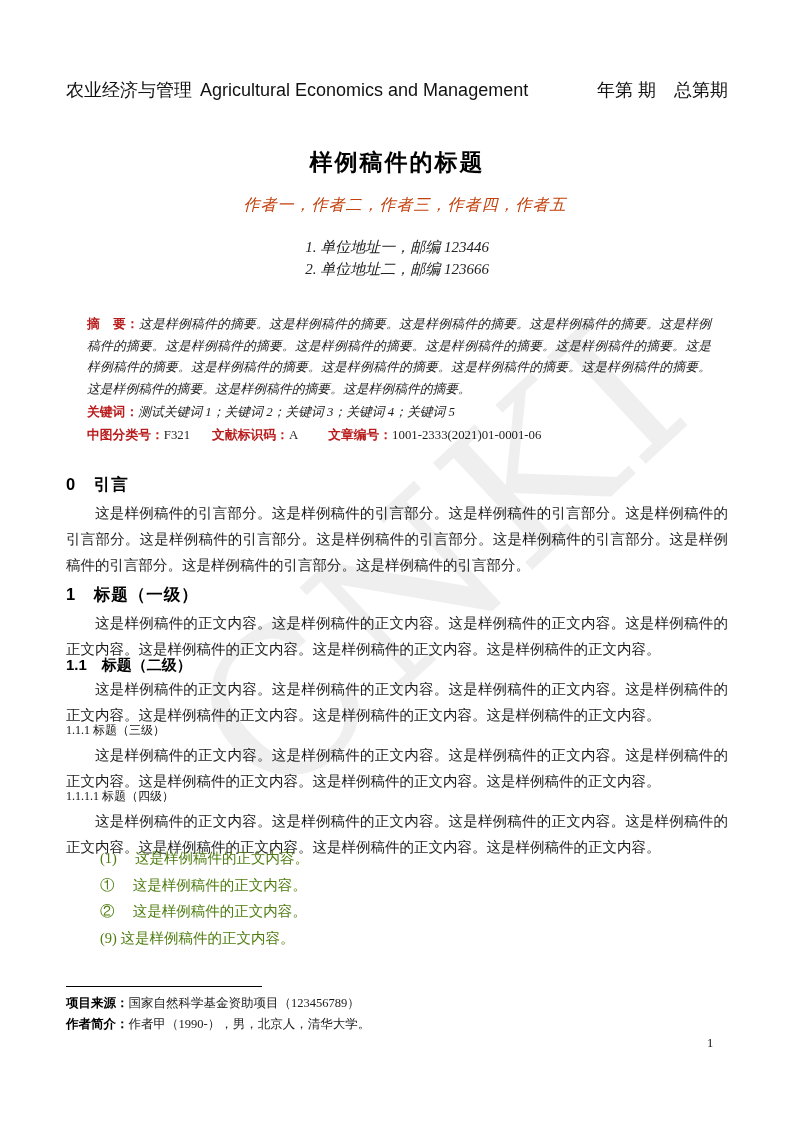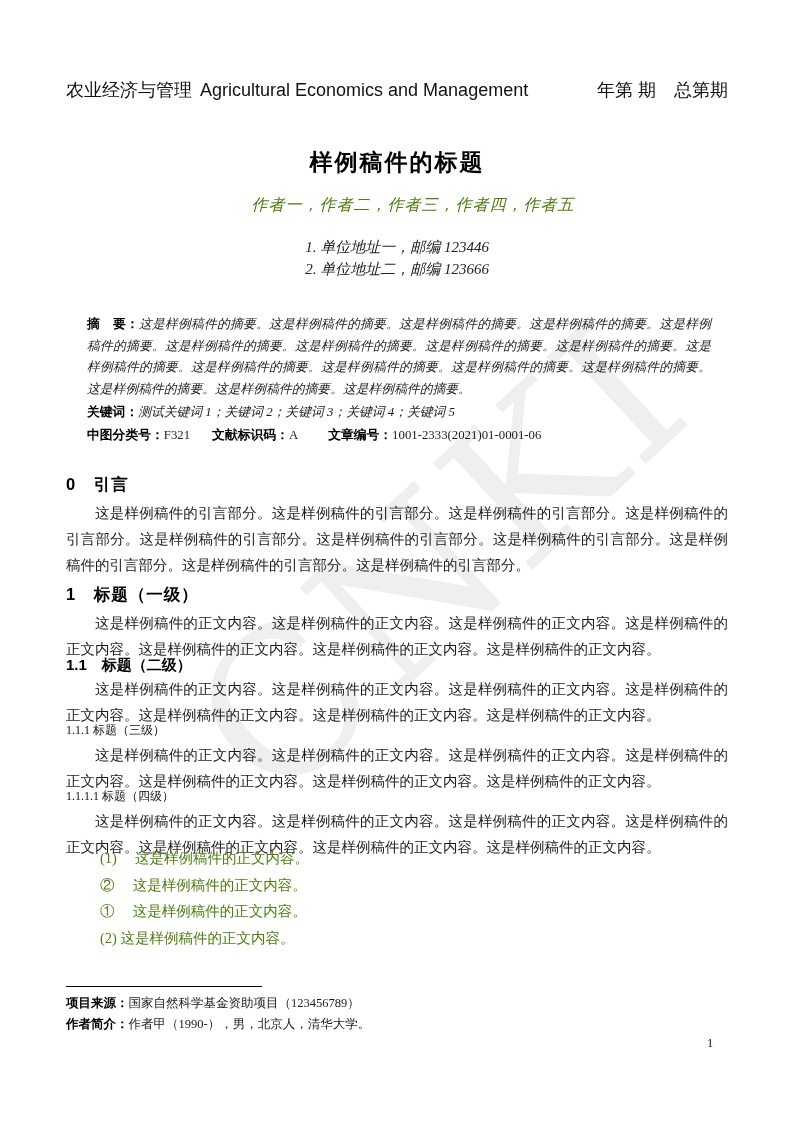--- a/index.html
+++ b/index.html
@@ -29,34 +29,34 @@
     font-family:"Liberation Sans", sans-serif; font-size:18px; color:#111;
   }
   .runhead .cn { margin-right:8px; }
 
   .doc-title {
     position:absolute; left:0; top:140px; width:662px; text-align:center;
     font-family:"Liberation Sans", sans-serif; font-weight:bold;
     font-size:23px; letter-spacing:2px; color:#000;margin-top:7px;
   }
   .authors {
-    position:absolute; left:16px; top:195px; width:662px; text-align:center;
-    font-size:16px; font-style:italic; letter-spacing:1px; color:#4d7c0f;
+    position:absolute; left:8px; top:195px; width:662px; text-align:center;
+    font-size:16px; font-style:italic; letter-spacing:1px; color:#c2410c;
   }
   .affils {
     position:absolute; left:0; top:236px; width:662px; text-align:center;
     font-size:15px; line-height:22px; font-style:italic; color:#222;
   }
 
   .abstract-block {
     position:absolute; left:21px; top:313px; width:624px;
     font-size:12.8px; line-height:21.7px; text-align:justify; color:#1c1c1c;
   }
   .abstract-block .lbl {
-    font-family:"Liberation Sans", sans-serif; font-weight:bold; font-style:normal; color:#000000;margin-top:12px;
+    font-family:"Liberation Sans", sans-serif; font-weight:bold; font-style:normal; color:#b91c1c;margin-top:12px;
   }
   .abstract-block .kai-text { font-style:italic;margin-top:8px; }
   .meta-line span.val { font-family:"Liberation Serif", serif; font-style:normal; }
   .meta-line .gap1 { display:inline-block; width:22px; }
   .meta-line .gap2 { display:inline-block; width:30px; }
 
   .sec-h1 {
     position:absolute; left:0; width:662px;
     font-family:"Liberation Sans", sans-serif; font-weight:bold;
     font-size:16.5px; color:#000; letter-spacing:1px;
@@ -138,23 +138,23 @@
     <div class="body-p" style="top:676px">这是样例稿件的正文内容。这是样例稿件的正文内容。这是样例稿件的正文内容。这是样例稿件的正文内容。这是样例稿件的正文内容。这是样例稿件的正文内容。这是样例稿件的正文内容。</div>
 
     <div class="sec-h34" style="top:722px">1.1.1 标题（三级）</div>
     <div class="body-p" style="top:742px">这是样例稿件的正文内容。这是样例稿件的正文内容。这是样例稿件的正文内容。这是样例稿件的正文内容。这是样例稿件的正文内容。这是样例稿件的正文内容。这是样例稿件的正文内容。</div>
 
     <div class="sec-h34" style="top:788px">1.1.1.1 标题（四级）</div>
     <div class="body-p" style="top:808px">这是样例稿件的正文内容。这是样例稿件的正文内容。这是样例稿件的正文内容。这是样例稿件的正文内容。这是样例稿件的正文内容。这是样例稿件的正文内容。这是样例稿件的正文内容。</div>
 
     <div class="list-block">
       <div class="list-item">(1)　 这是样例稿件的正文内容。</div>
+      <div class="list-item">①　 这是样例稿件的正文内容。</div>
       <div class="list-item">②　 这是样例稿件的正文内容。</div>
-      <div class="list-item">①　 这是样例稿件的正文内容。</div>
-      <div class="list-item">(2) 这是样例稿件的正文内容。</div>
+      <div class="list-item">(9) 这是样例稿件的正文内容。</div>
     </div>
 
     <div class="footnote">
       <div class="rule"></div>
       <div>
         <span class="lbl">项目来源：</span><span>国家自然科学基金资助项目（123456789）</span>
       </div>
       <div>
         <span class="lbl">作者简介：</span><span>作者甲（1990-），男，北京人，清华大学。</span>
       </div>

